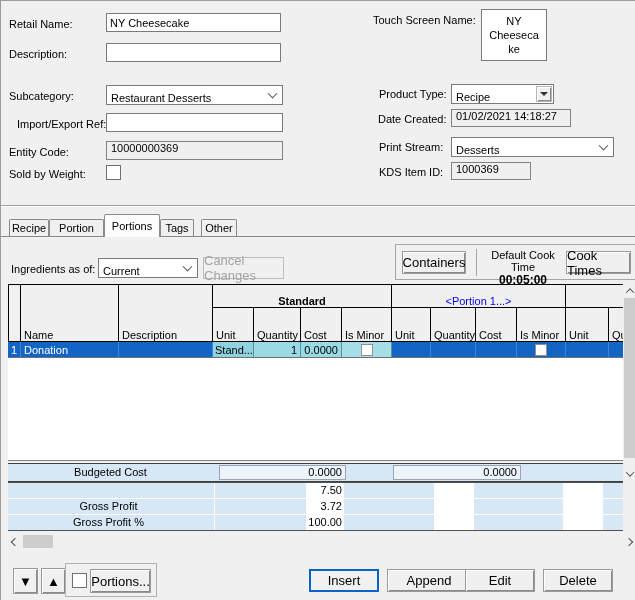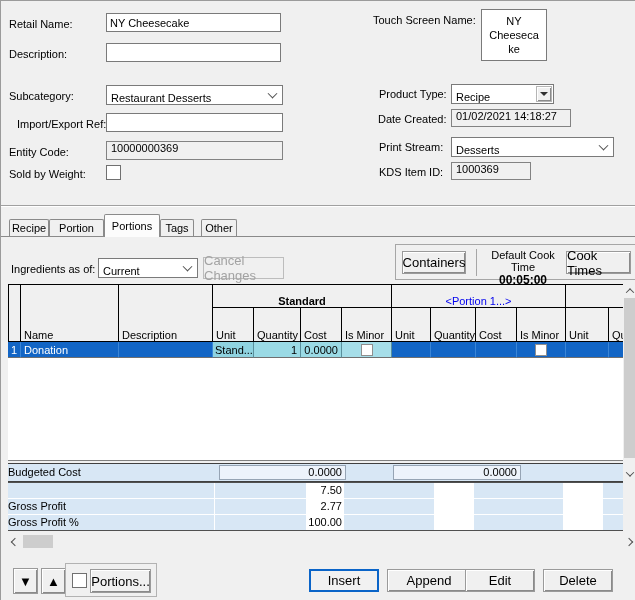--- a/index.html
+++ b/index.html
@@ -51,21 +51,21 @@
   .ch{width:5px;height:5px;border-right:1px solid #505050;border-bottom:1px solid #505050;display:block}
   .sbarrow{position:absolute;display:flex;align-items:center;justify-content:center}
   #sumbudget{position:absolute;left:7px;top:462px;width:615px;height:17px;background:var(--sumbg,#D8E7F5);
       border-top:1px solid #404040;border-bottom:1px solid #404040;box-sizing:content-box}
   .sumfield{position:absolute;top:1px;height:13px;background:#EDF3FB;border:1px solid #96A4B4;
       box-sizing:content-box;text-align:right;padding:0 3px;line-height:13px}
   #sumrows{position:absolute;left:7px;top:481px;width:615px;height:47px;background:var(--sumbg,#D8E7F5);
       border-top:1px solid #505050;border-bottom:1px solid #505050}
   .sumrow{position:relative;height:15px;border-bottom:1px solid #fff}
   .sumrow:last-child{border-bottom:none}
-  .sumlbl{position:absolute;left:0;top:0;width:201px;text-align:left;padding-right:23px;line-height:15px}
+  .sumlbl{position:absolute;left:0;top:0;width:201px;text-align:center;padding-right:23px;line-height:15px}
   .sumcell{position:absolute;top:0;height:15px;background:#fff;text-align:right;padding-right:2px;line-height:15px;box-sizing:border-box}
   .vsep{position:absolute;background:#fff;width:1px}
   .touchbox{position:absolute;left:480px;top:8px;width:66px;height:52px;border:1px solid #7a7a7a;background:#fff;
       box-sizing:border-box;display:flex;align-items:center;justify-content:center;text-align:center;
       white-space:pre-line;line-height:14px}
 </style>
 </head>
 <body>
 
 <div id="app">
@@ -263,21 +263,21 @@
 
   <div id="sumrows">
     <div class="vsep" style="left:206px;top:0;height:47px"></div>
     <div class="sumrow">
       <div class="sumcell" style="left:298px;width:38px">7.50</div>
       <div class="sumcell" style="left:426px;width:40px"></div>
       <div class="sumcell" style="left:555px;width:40px"></div>
     </div>
     <div class="sumrow">
       <div class="sumlbl">Gross Profit</div>
-      <div class="sumcell" style="left:298px;width:38px">2.77</div>
+      <div class="sumcell" style="left:298px;width:38px">3.72</div>
       <div class="sumcell" style="left:426px;width:40px"></div>
       <div class="sumcell" style="left:555px;width:40px"></div>
     </div>
     <div class="sumrow">
       <div class="sumlbl">Gross Profit %</div>
       <div class="sumcell" style="left:298px;width:38px">100.00</div>
       <div class="sumcell" style="left:426px;width:40px"></div>
       <div class="sumcell" style="left:555px;width:40px"></div>
     </div>
   </div>

